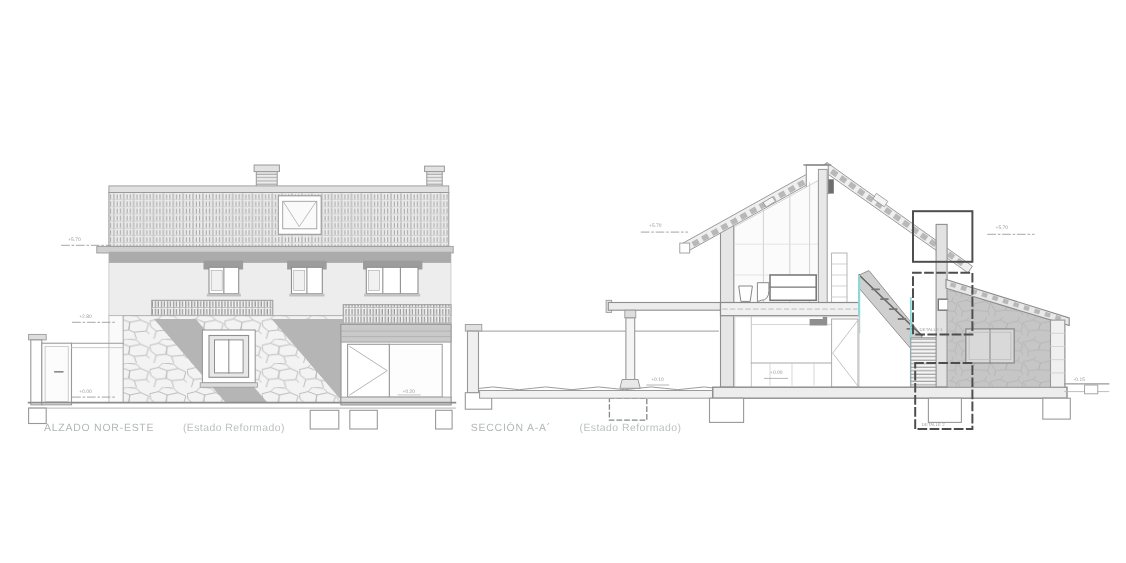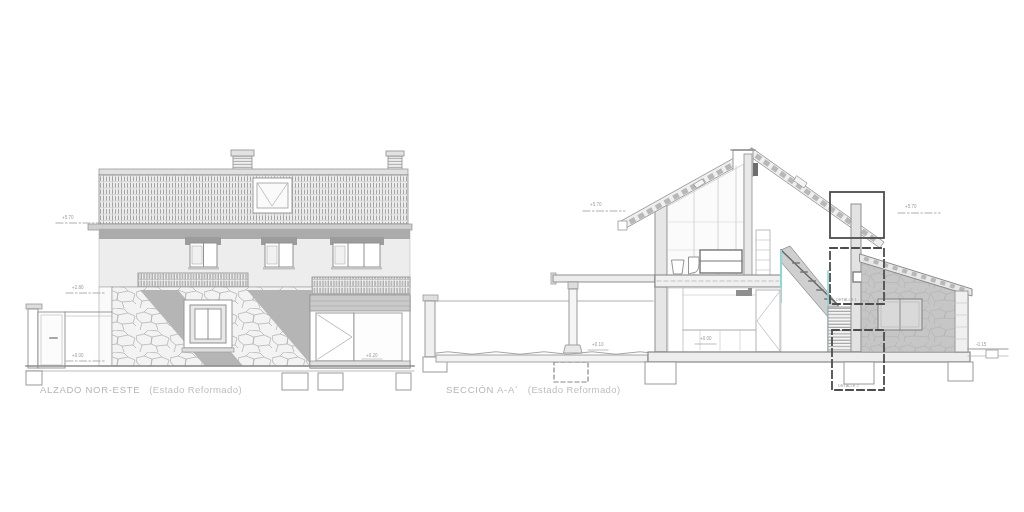--- a/index.html
+++ b/index.html
@@ -1,23 +1,23 @@
 <!DOCTYPE html>
 <html><head>
 <meta charset="utf-8">
 <style>
   html,body{margin:0;padding:0;background:#ffffff;}
   .sheet{position:relative;width:1024px;height:512px;background:#ffffff;overflow:hidden;
          font-family:"Liberation Sans",sans-serif;}
   .sheet svg{position:absolute;left:0;top:0;}
   svg text{font-family:"Liberation Sans",sans-serif;fill:#9aa0a0;}
   .caption{position:absolute;top:384px;font-size:9.5px;letter-spacing:.7px;color:#b2b6b6;white-space:nowrap;}
-  .caption .note{margin-left:9px;letter-spacing:.4px;color:#bcc0c0;text-align:center;}
+  .caption .note{margin-left:26px;letter-spacing:.4px;color:#bcc0c0;text-align:center;}
   .cap-elev{left:40px;}
-  .cap-sec{left:446px;}
+  .cap-sec{left:428px;}
 </style>
 </head>
 <body>
 
 <div class="sheet">
 <svg width="1024" height="512" viewBox="0 0 1024 512">
   <defs>
     <pattern id="roofTiles" width="9" height="6.5" patternUnits="userSpaceOnUse">
       <rect width="9" height="6.5" fill="#ececec"></rect>
       <path d="M0,6.2 H9" stroke="#c9c9c9" stroke-width="0.7"></path>

